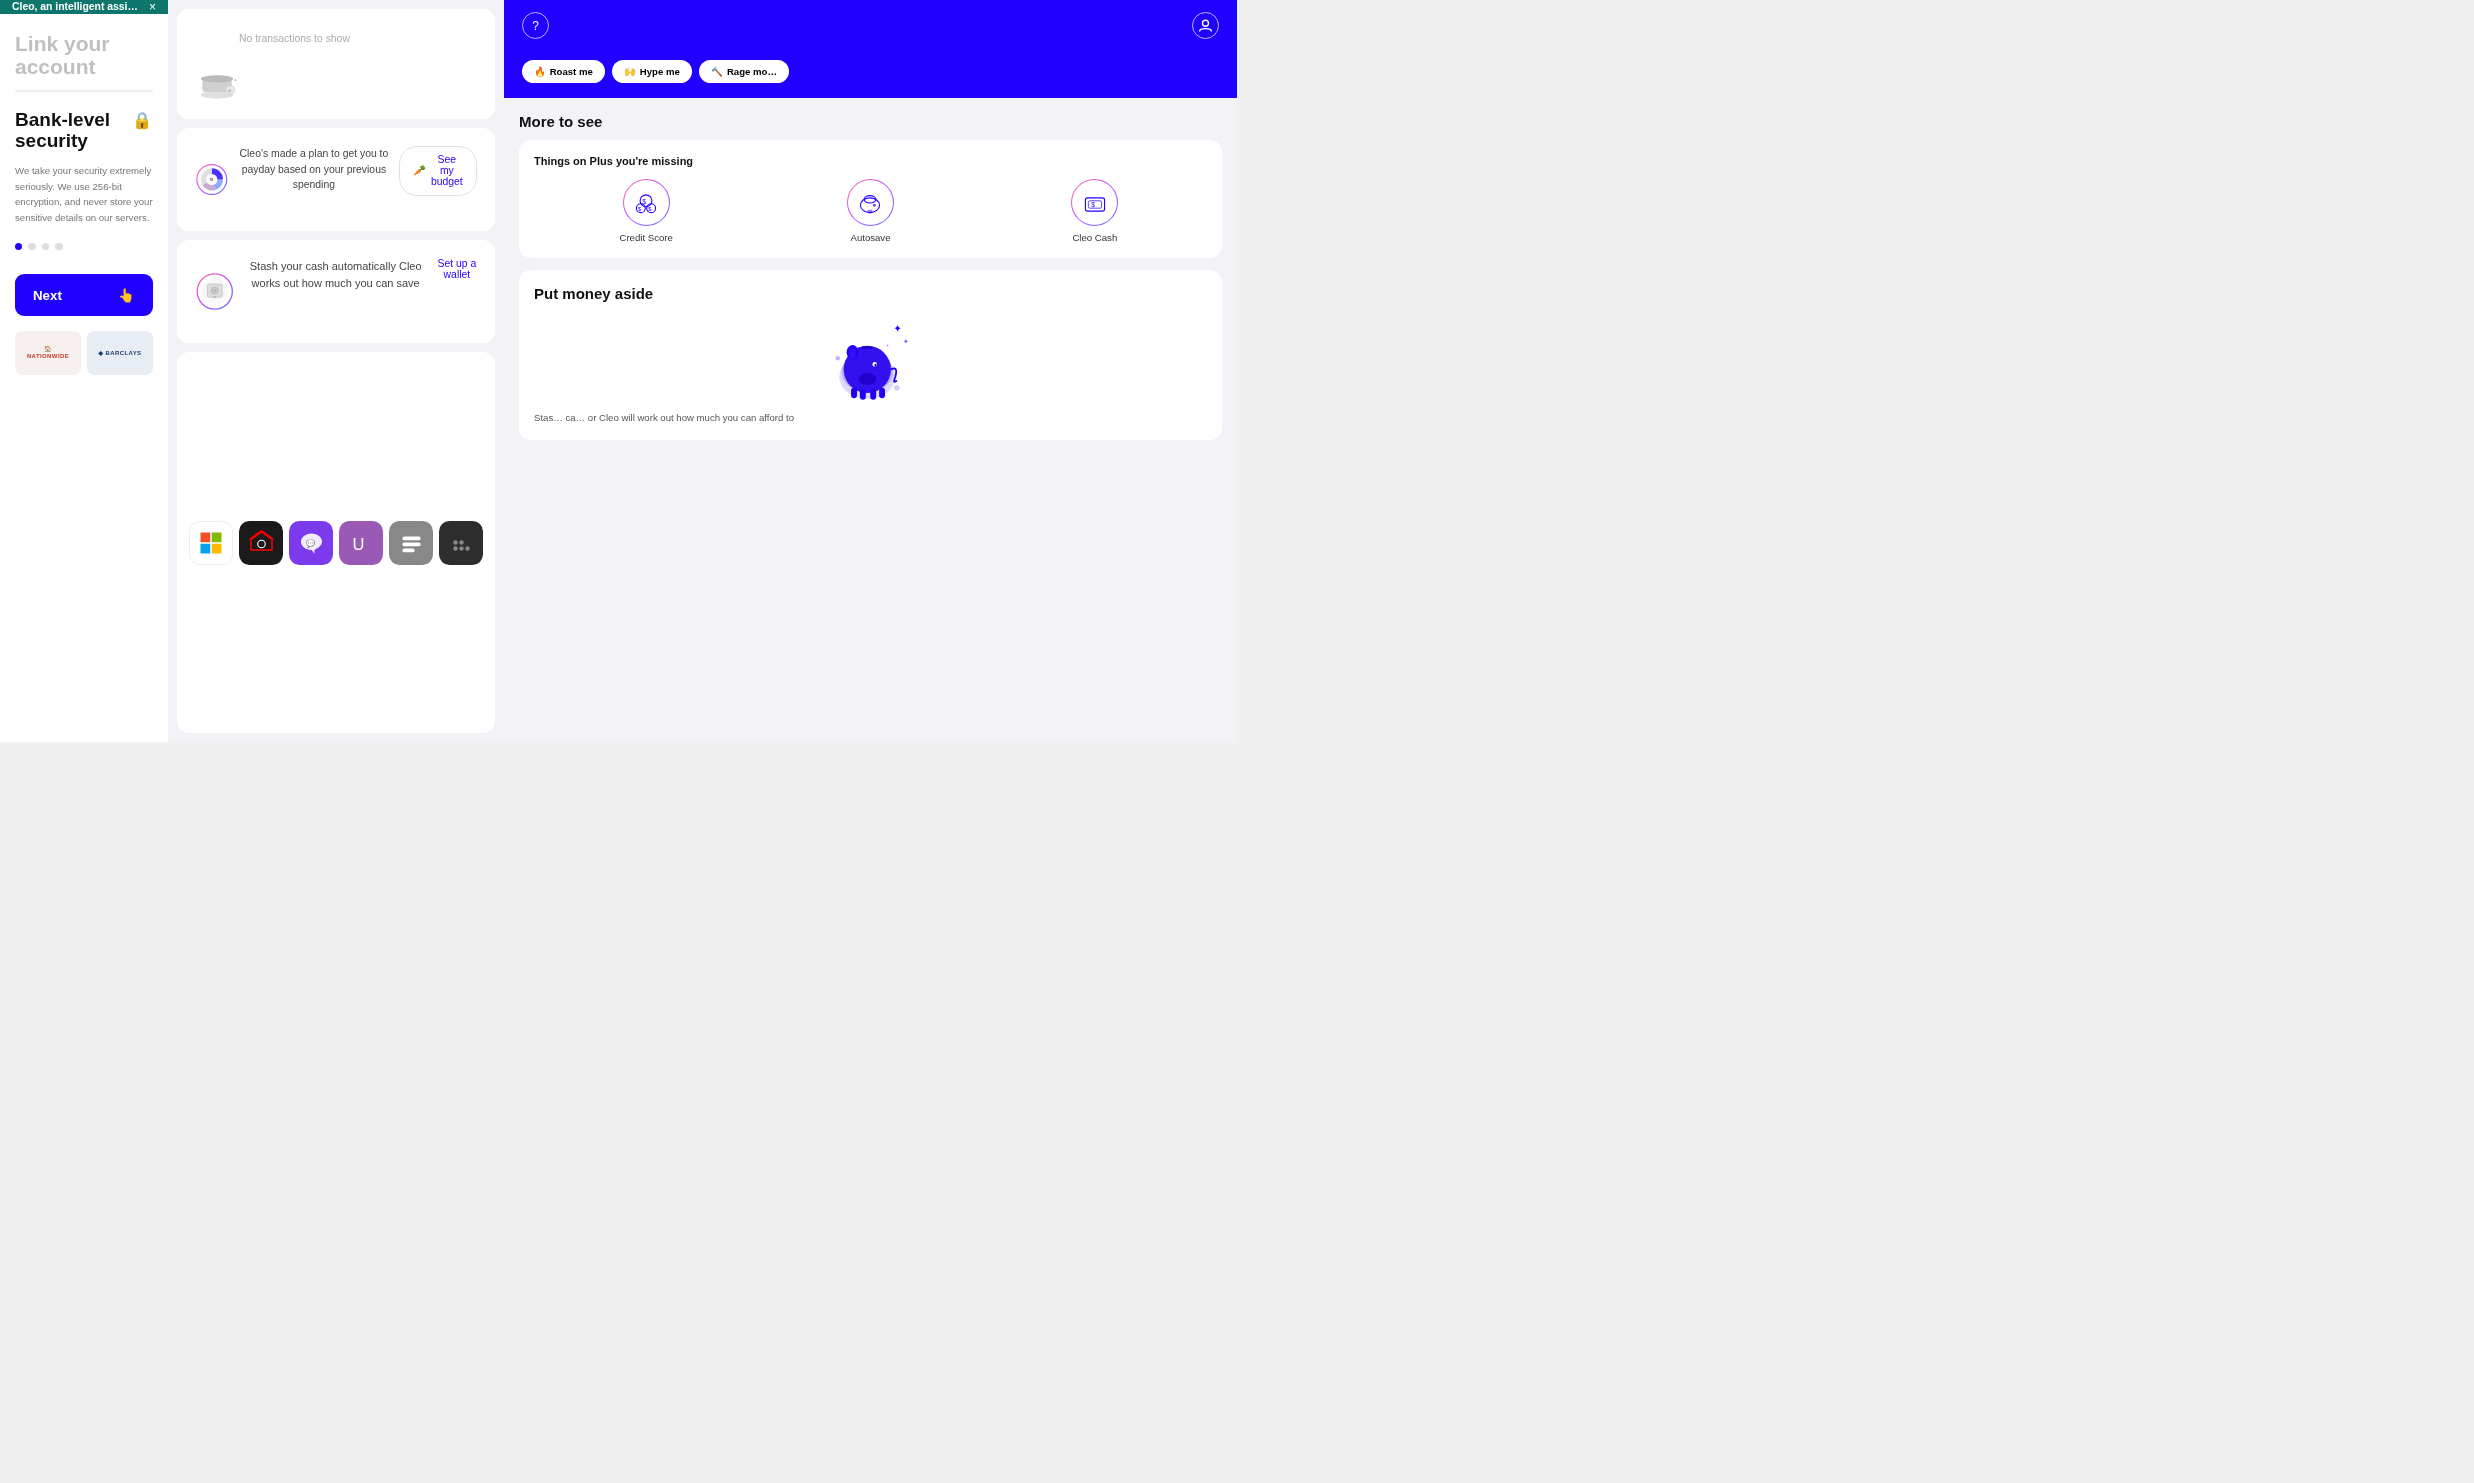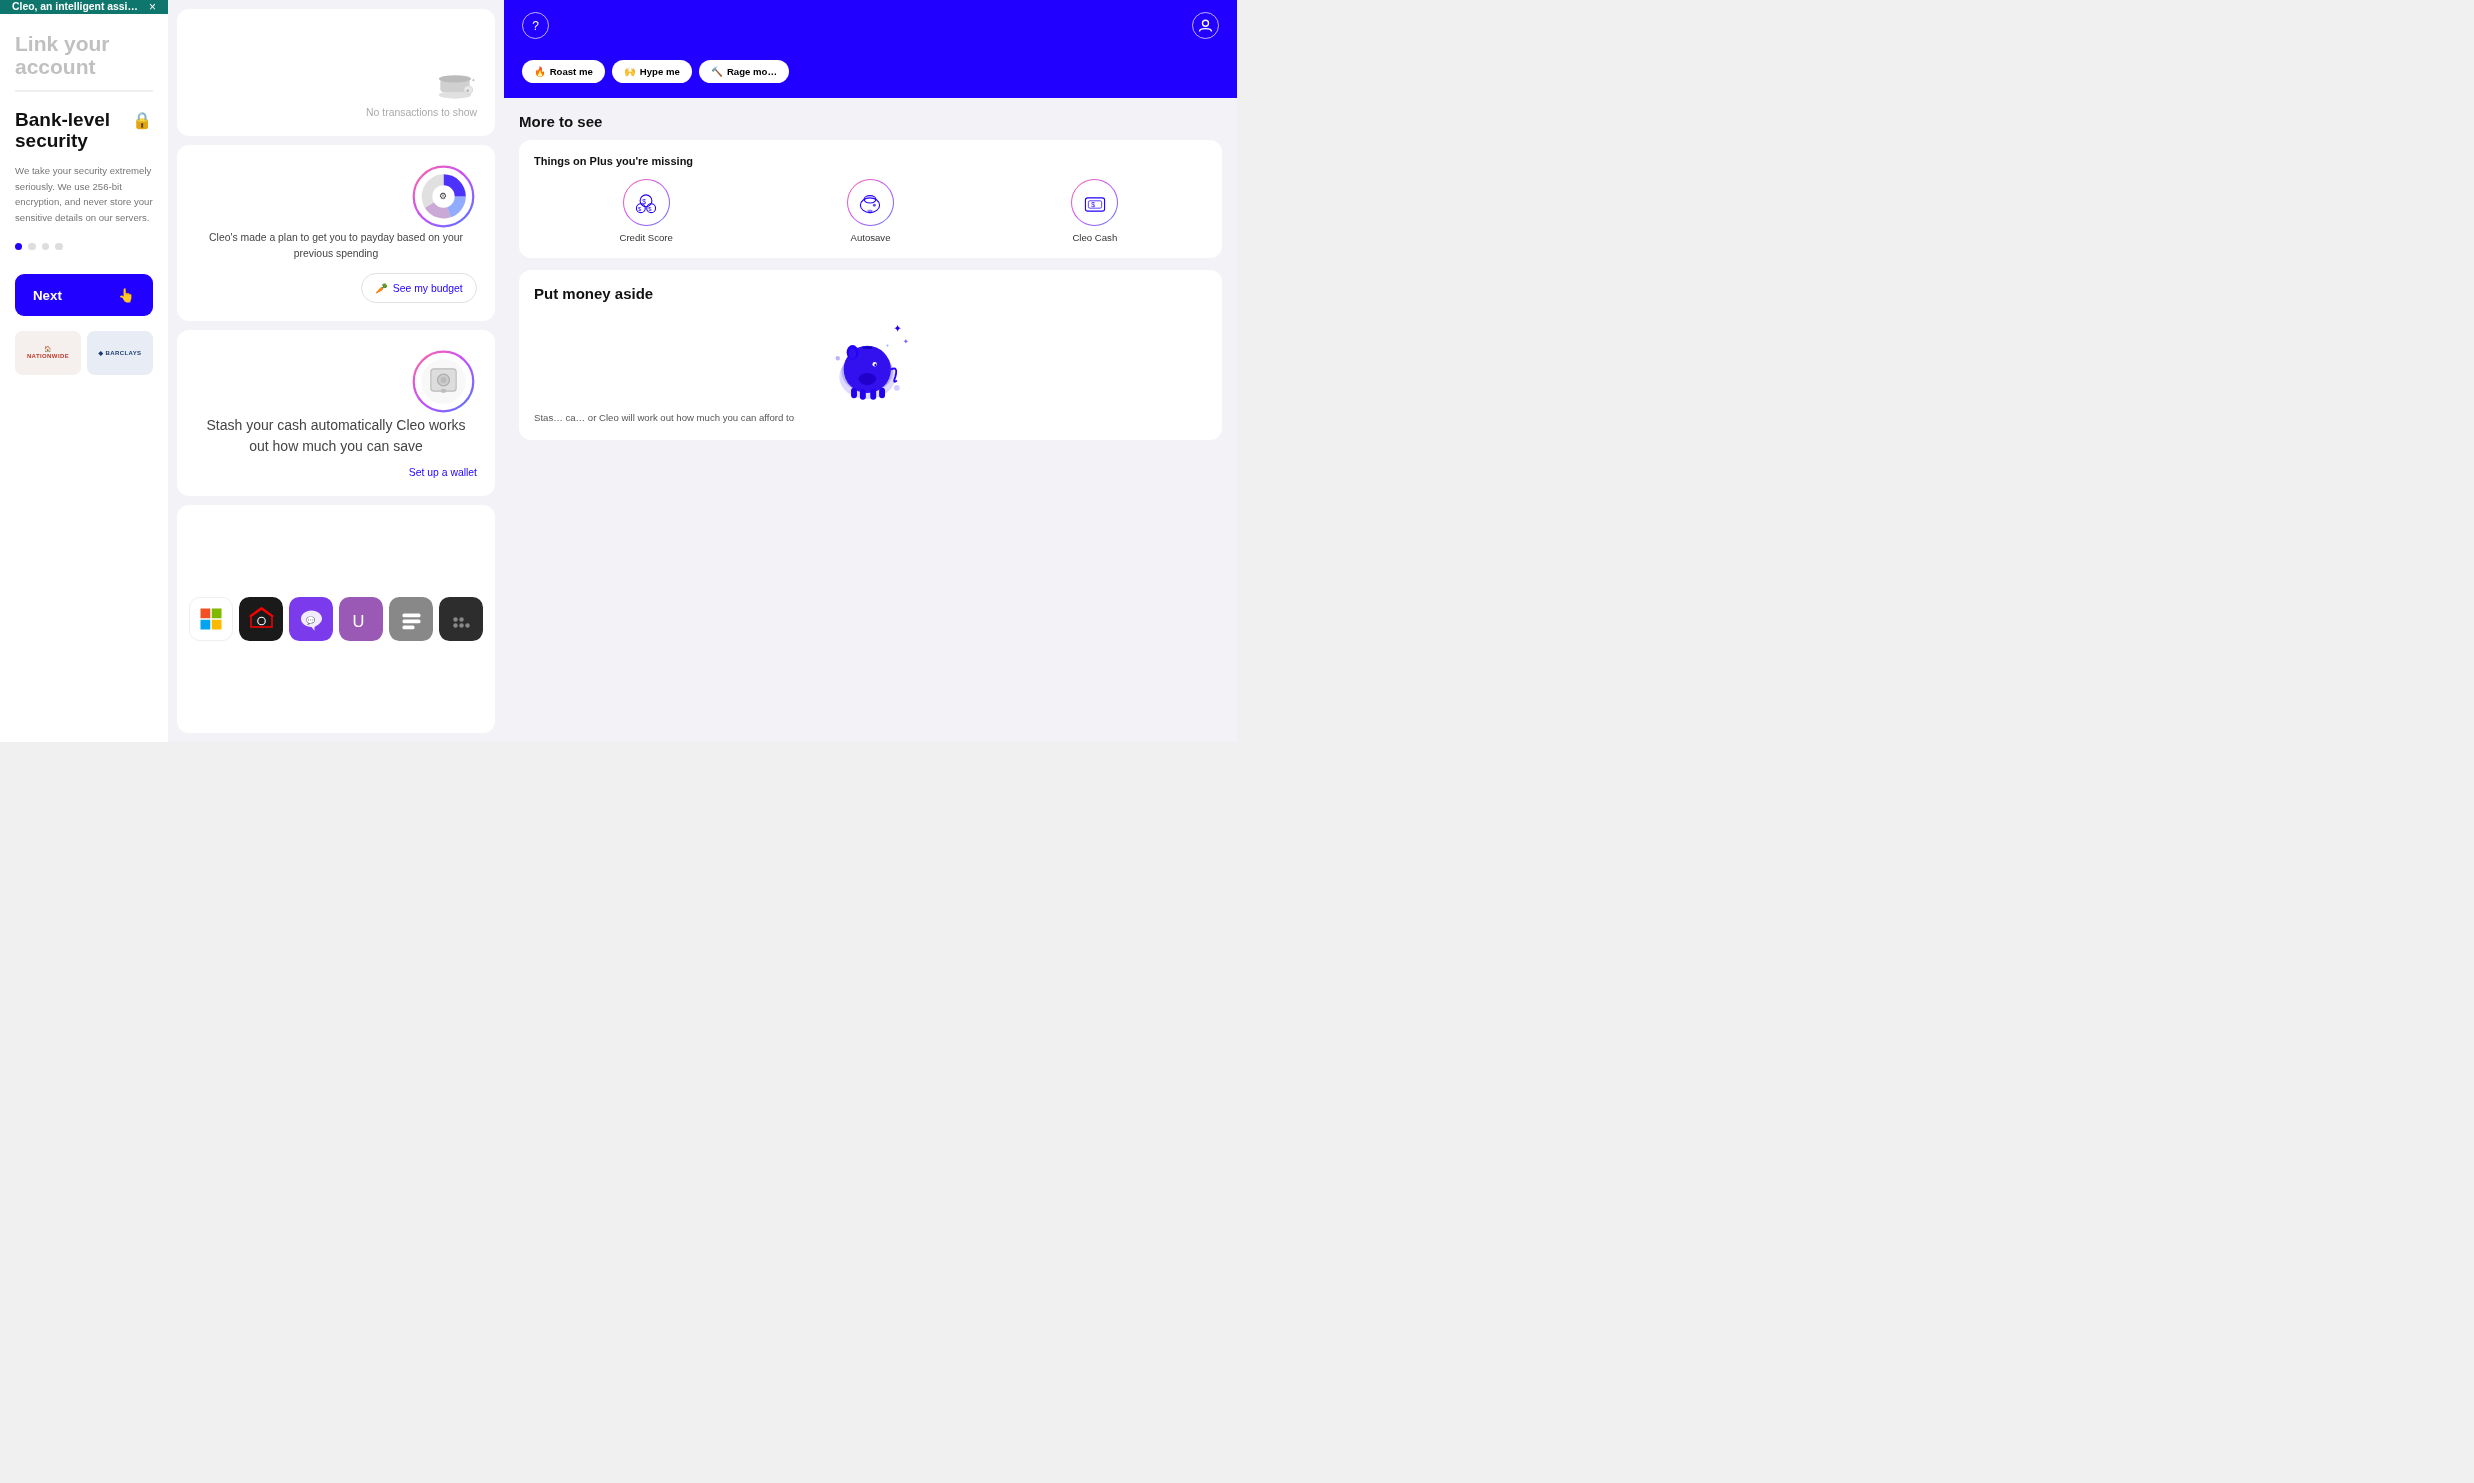--- a/index.html
+++ b/index.html
@@ -168,22 +168,22 @@
       padding: 9px;
       overflow: hidden;
       flex-shrink: 0;
     }
 
     .card {
       background: #fff;
       border-radius: 12px;
       padding: 18px;
       display: flex;
-      flex-direction: column;
-      align-items: flex-end;
+      flex-direction: row;
+      align-items: flex-start;
     }
 
     .card-top {
       min-height: 74px;
       display: flex;
       flex-direction: column;
       align-items: center;
       justify-content: flex-end;
     }
 
@@ -209,21 +209,21 @@
       padding: 7.4px 13.3px;
       font-size: 10.4px;
       color: #2200ff;
       cursor: pointer;
       display: flex;
       align-items: center;
       gap: 4.4px;
     }
 
     .wallet-text {
-      font-size: 14px;
+      font-size: 11px;
       color: #444;
       text-align: center;
       line-height: 1.5;
       margin-bottom: 10px;
     }
 
     .wallet-btn {
       background: none;
       border: none;
       font-size: 10.4px;

